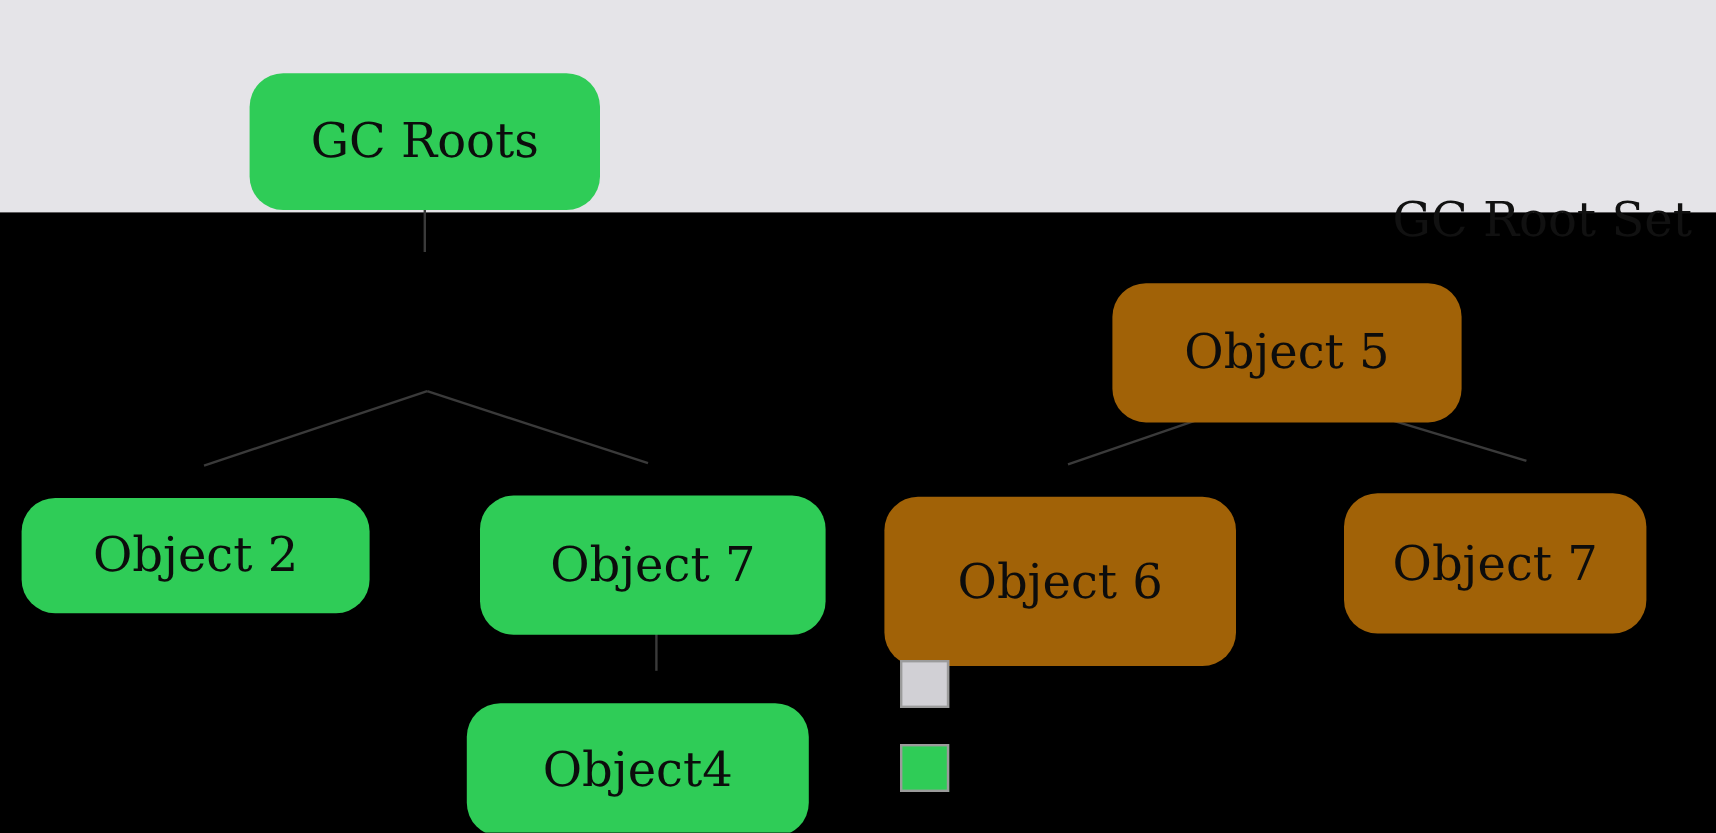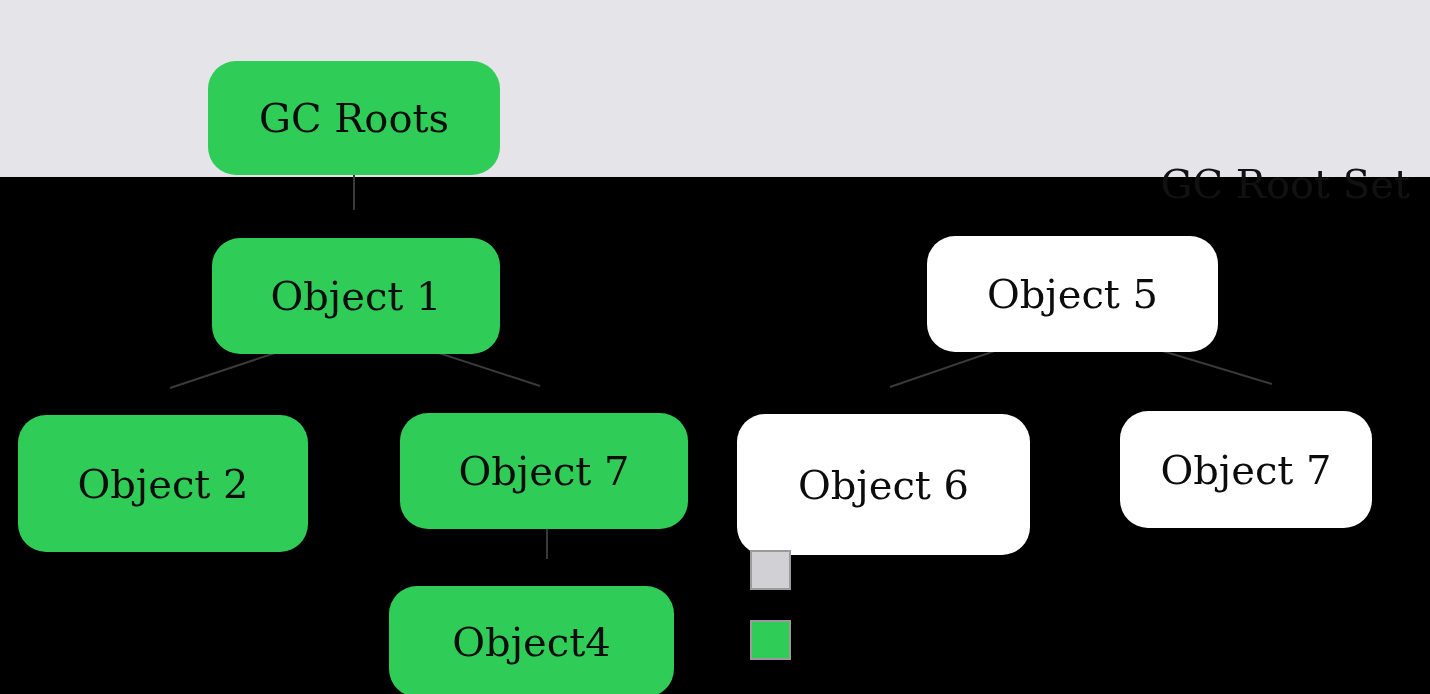--- a/index.html
+++ b/index.html
@@ -49,25 +49,25 @@
     border-radius: 28px;
     display: flex;
     align-items: center;
     justify-content: center;
     font-size: 40px;
     color: #0c0c0c;
     white-space: nowrap;
     margin-top: 29px;
   }
   .node.live { background: #2fcc57; }
-  .node.dead { background: #ffffff; }
+  .node.dead { background: #a16207; }
 
   .n-gcroots { left: 208px; top: 32px;  width: 292px; height: 114px; }
   .n-obj1    { left: 212px; top: 209px; width: 288px; height: 116px; }
-  .n-obj2    { left: 18px;  top: 386px; width: 290px; height: 137px; }
+  .n-obj2    { left: 18px;  top: 386px; width: 290px; height: 96px; }
   .n-obj3    { left: 400px; top: 384px; width: 288px; height: 116px; }
   .n-obj4    { left: 389px; top: 557px; width: 285px; height: 111px; }
   .n-obj5    { left: 927px; top: 207px; width: 291px; height: 116px; }
   .n-obj6    { left: 737px; top: 385px; width: 293px; height: 141px; }
   .n-obj7    { left: 1120px;top: 382px; width: 252px; height: 117px; }
 
   .swatch {
     position: absolute;
     width: 37px;
     height: 36px;
@@ -91,23 +91,20 @@
     <line x1="356" y1="326" x2="540" y2="386"></line>
     <line x1="547" y1="499" x2="547" y2="559"></line>
     <line x1="1073" y1="324" x2="890" y2="387"></line>
     <line x1="1073" y1="324" x2="1272" y2="384"></line>
   </svg>
 
   <div class="node live n-gcroots">
     <span>GC Roots</span>
   </div>
 
-  <div class="node live n-obj1">
-    <span>Object 1</span>
-  </div>
 
   <div class="node live n-obj2">
     <span>Object 2</span>
   </div>
 
   <div class="node live n-obj3">
     <span>Object 7</span>
   </div>
 
   <div class="node live n-obj4">

